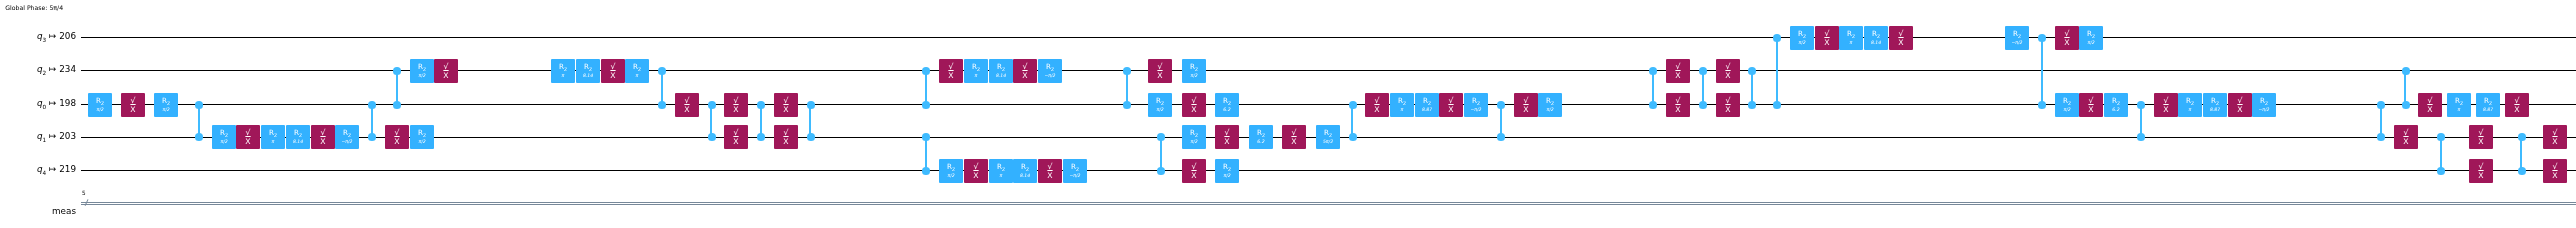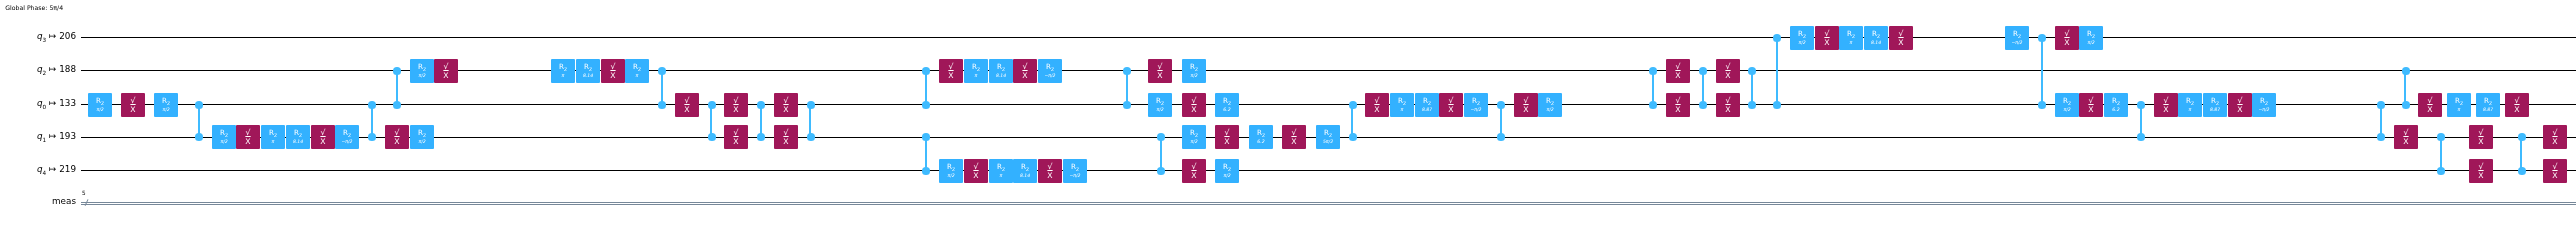--- a/index.html
+++ b/index.html
@@ -26,30 +26,30 @@
 </style>
 </head>
 <body>
 
 <div id="canvas">
   <div id="global-phase">Global Phase: 5π/4</div>
   <div id="circuit">
       <div class="wire" style="left: 81px; top: 37px; width: 3985px;"></div>
       <div class="wlabel" style="top: 31px;"><span class="qi">q</span><sub>3</sub><span> ↦ </span><span>206</span></div>
       <div class="wire" style="left: 81px; top: 70px; width: 3985px;"></div>
-      <div class="wlabel" style="top: 64px;"><span class="qi">q</span><sub>2</sub><span> ↦ </span><span>188</span></div>
+      <div class="wlabel" style="top: 64px;"><span class="qi">q</span><sub>2</sub><span> ↦ </span><span>234</span></div>
       <div class="wire" style="left: 81px; top: 104px; width: 3985px;"></div>
-      <div class="wlabel" style="top: 98px;"><span class="qi">q</span><sub>0</sub><span> ↦ </span><span>133</span></div>
+      <div class="wlabel" style="top: 98px;"><span class="qi">q</span><sub>0</sub><span> ↦ </span><span>198</span></div>
       <div class="wire" style="left: 81px; top: 137px; width: 3985px;"></div>
-      <div class="wlabel" style="top: 131px;"><span class="qi">q</span><sub>1</sub><span> ↦ </span><span>193</span></div>
+      <div class="wlabel" style="top: 131px;"><span class="qi">q</span><sub>1</sub><span> ↦ </span><span>203</span></div>
       <div class="wire" style="left: 81px; top: 170px; width: 3985px;"></div>
       <div class="wlabel" style="top: 164px;"><span class="qi">q</span><sub>4</sub><span> ↦ </span><span>219</span></div>
       <div class="cwire" style="left: 81px; top: 202px; width: 3985px;"></div>
       <div class="cwire" style="left: 81px; top: 204px; width: 3985px;"></div>
-      <div class="wlabel" style="top: 196px; text-align: right;">meas</div>
+      <div class="wlabel" style="top: 206px; text-align: right;">meas</div>
       <div class="cslash" style="left: 86px; top: 199px;"></div>
       <div class="cnum" style="left: 82px; top: 190px;">5</div>
       <div class="czline" style="left: 198px; top: 105px; height: 32px;"></div>
       <div class="czdot" style="left: 195px; top: 101px;"></div>
       <div class="czdot" style="left: 195px; top: 133px;"></div>
       <div class="czline" style="left: 371px; top: 105px; height: 32px;"></div>
       <div class="czdot" style="left: 368px; top: 101px;"></div>
       <div class="czdot" style="left: 368px; top: 133px;"></div>
       <div class="czline" style="left: 396px; top: 71px; height: 34px;"></div>
       <div class="czdot" style="left: 393px; top: 67px;"></div>

